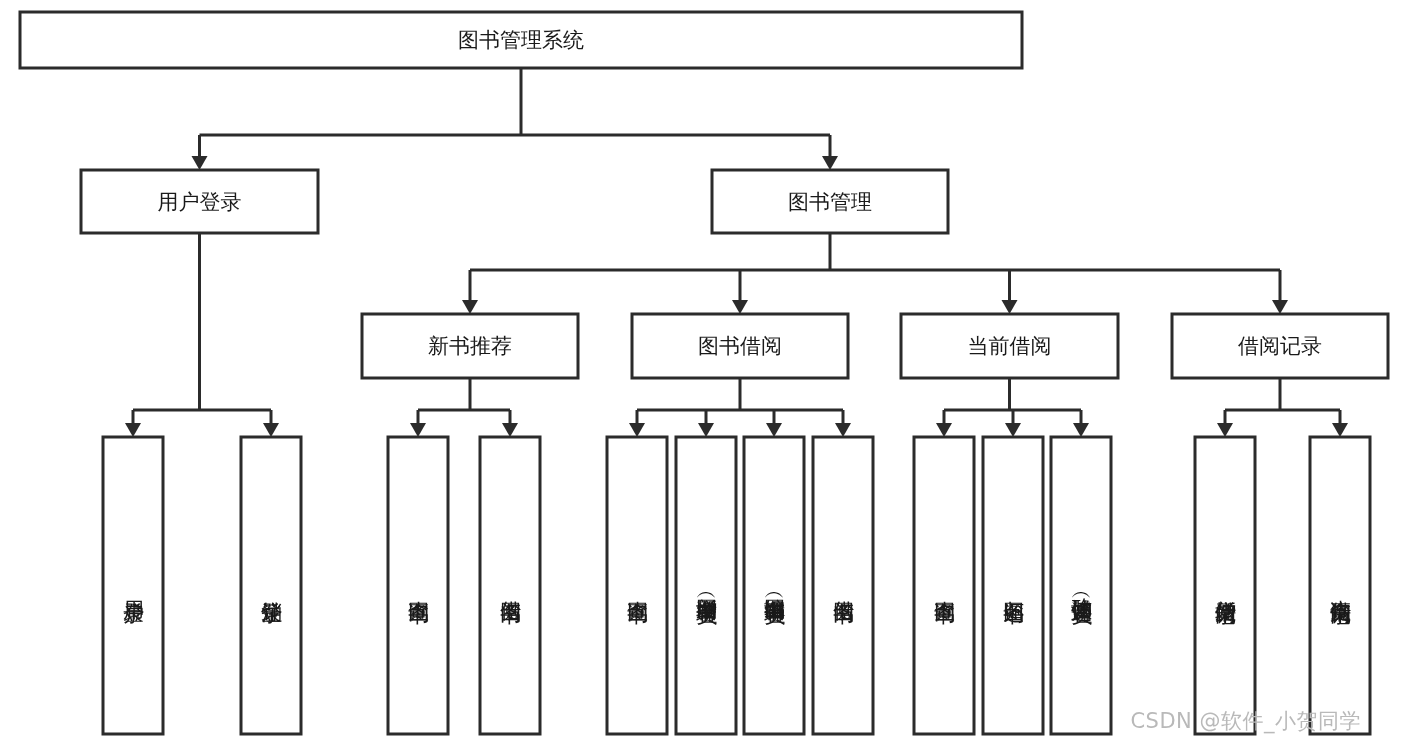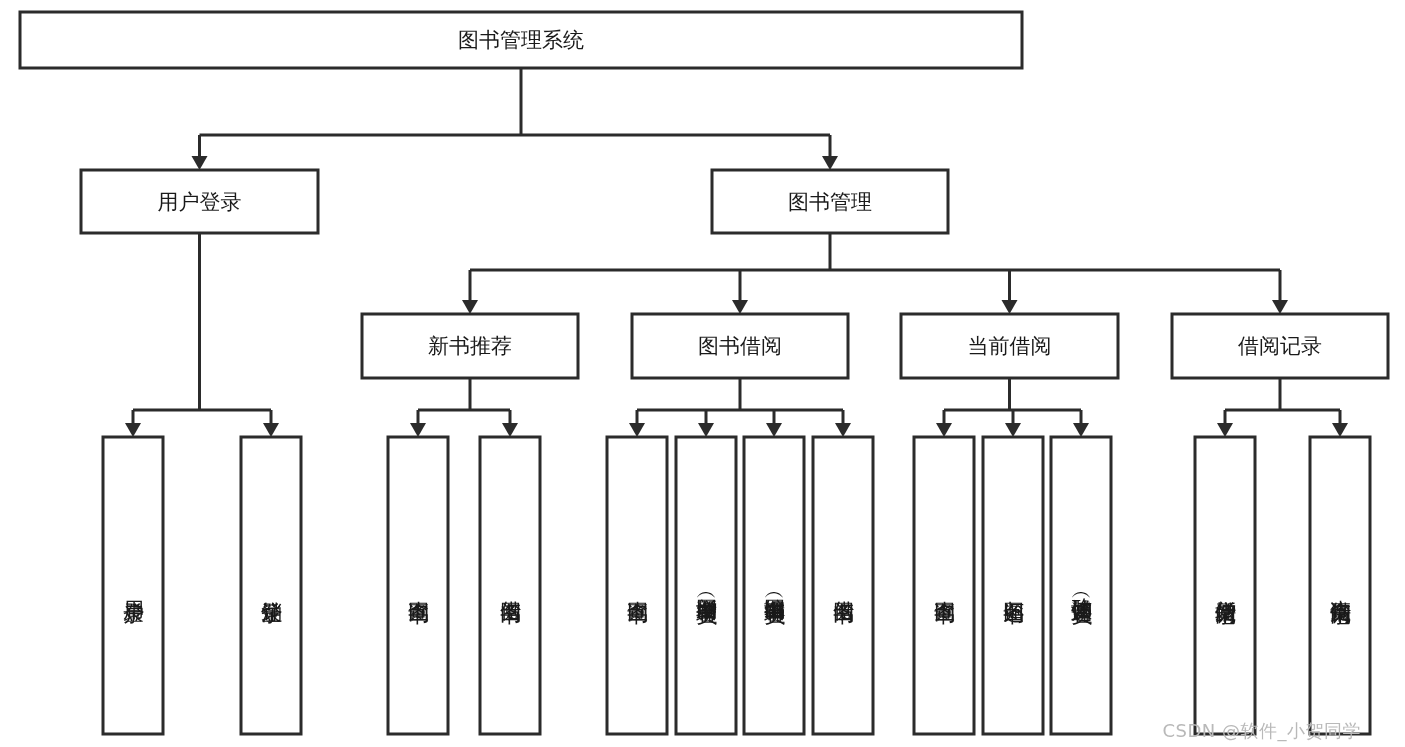--- a/index.html
+++ b/index.html
@@ -64,23 +64,23 @@
     font-size: 21px;
     line-height: 1.12;
     color: #1a1a1a;
     letter-spacing: 1px;
     white-space: nowrap;
     text-align: center;
   }
   #watermark {
     position: absolute;
     right: 8px;
-    bottom: 4px;
-    font-family: "DejaVu Sans", "Liberation Sans", sans-serif;
-    font-size: 18px;
+    bottom: 12px;
+    font-family: "DejaVu Sans", "Liberation Sans", sans-serif;
+    font-size: 21px;
     color: #b9b9b9;
     letter-spacing: 0.5px;
     user-select: none;
   }
 </style>
 </head>
 <body>
 
 <div id="diagram-root">
   <svg id="flow-svg" viewBox="0 0 1405 747">

